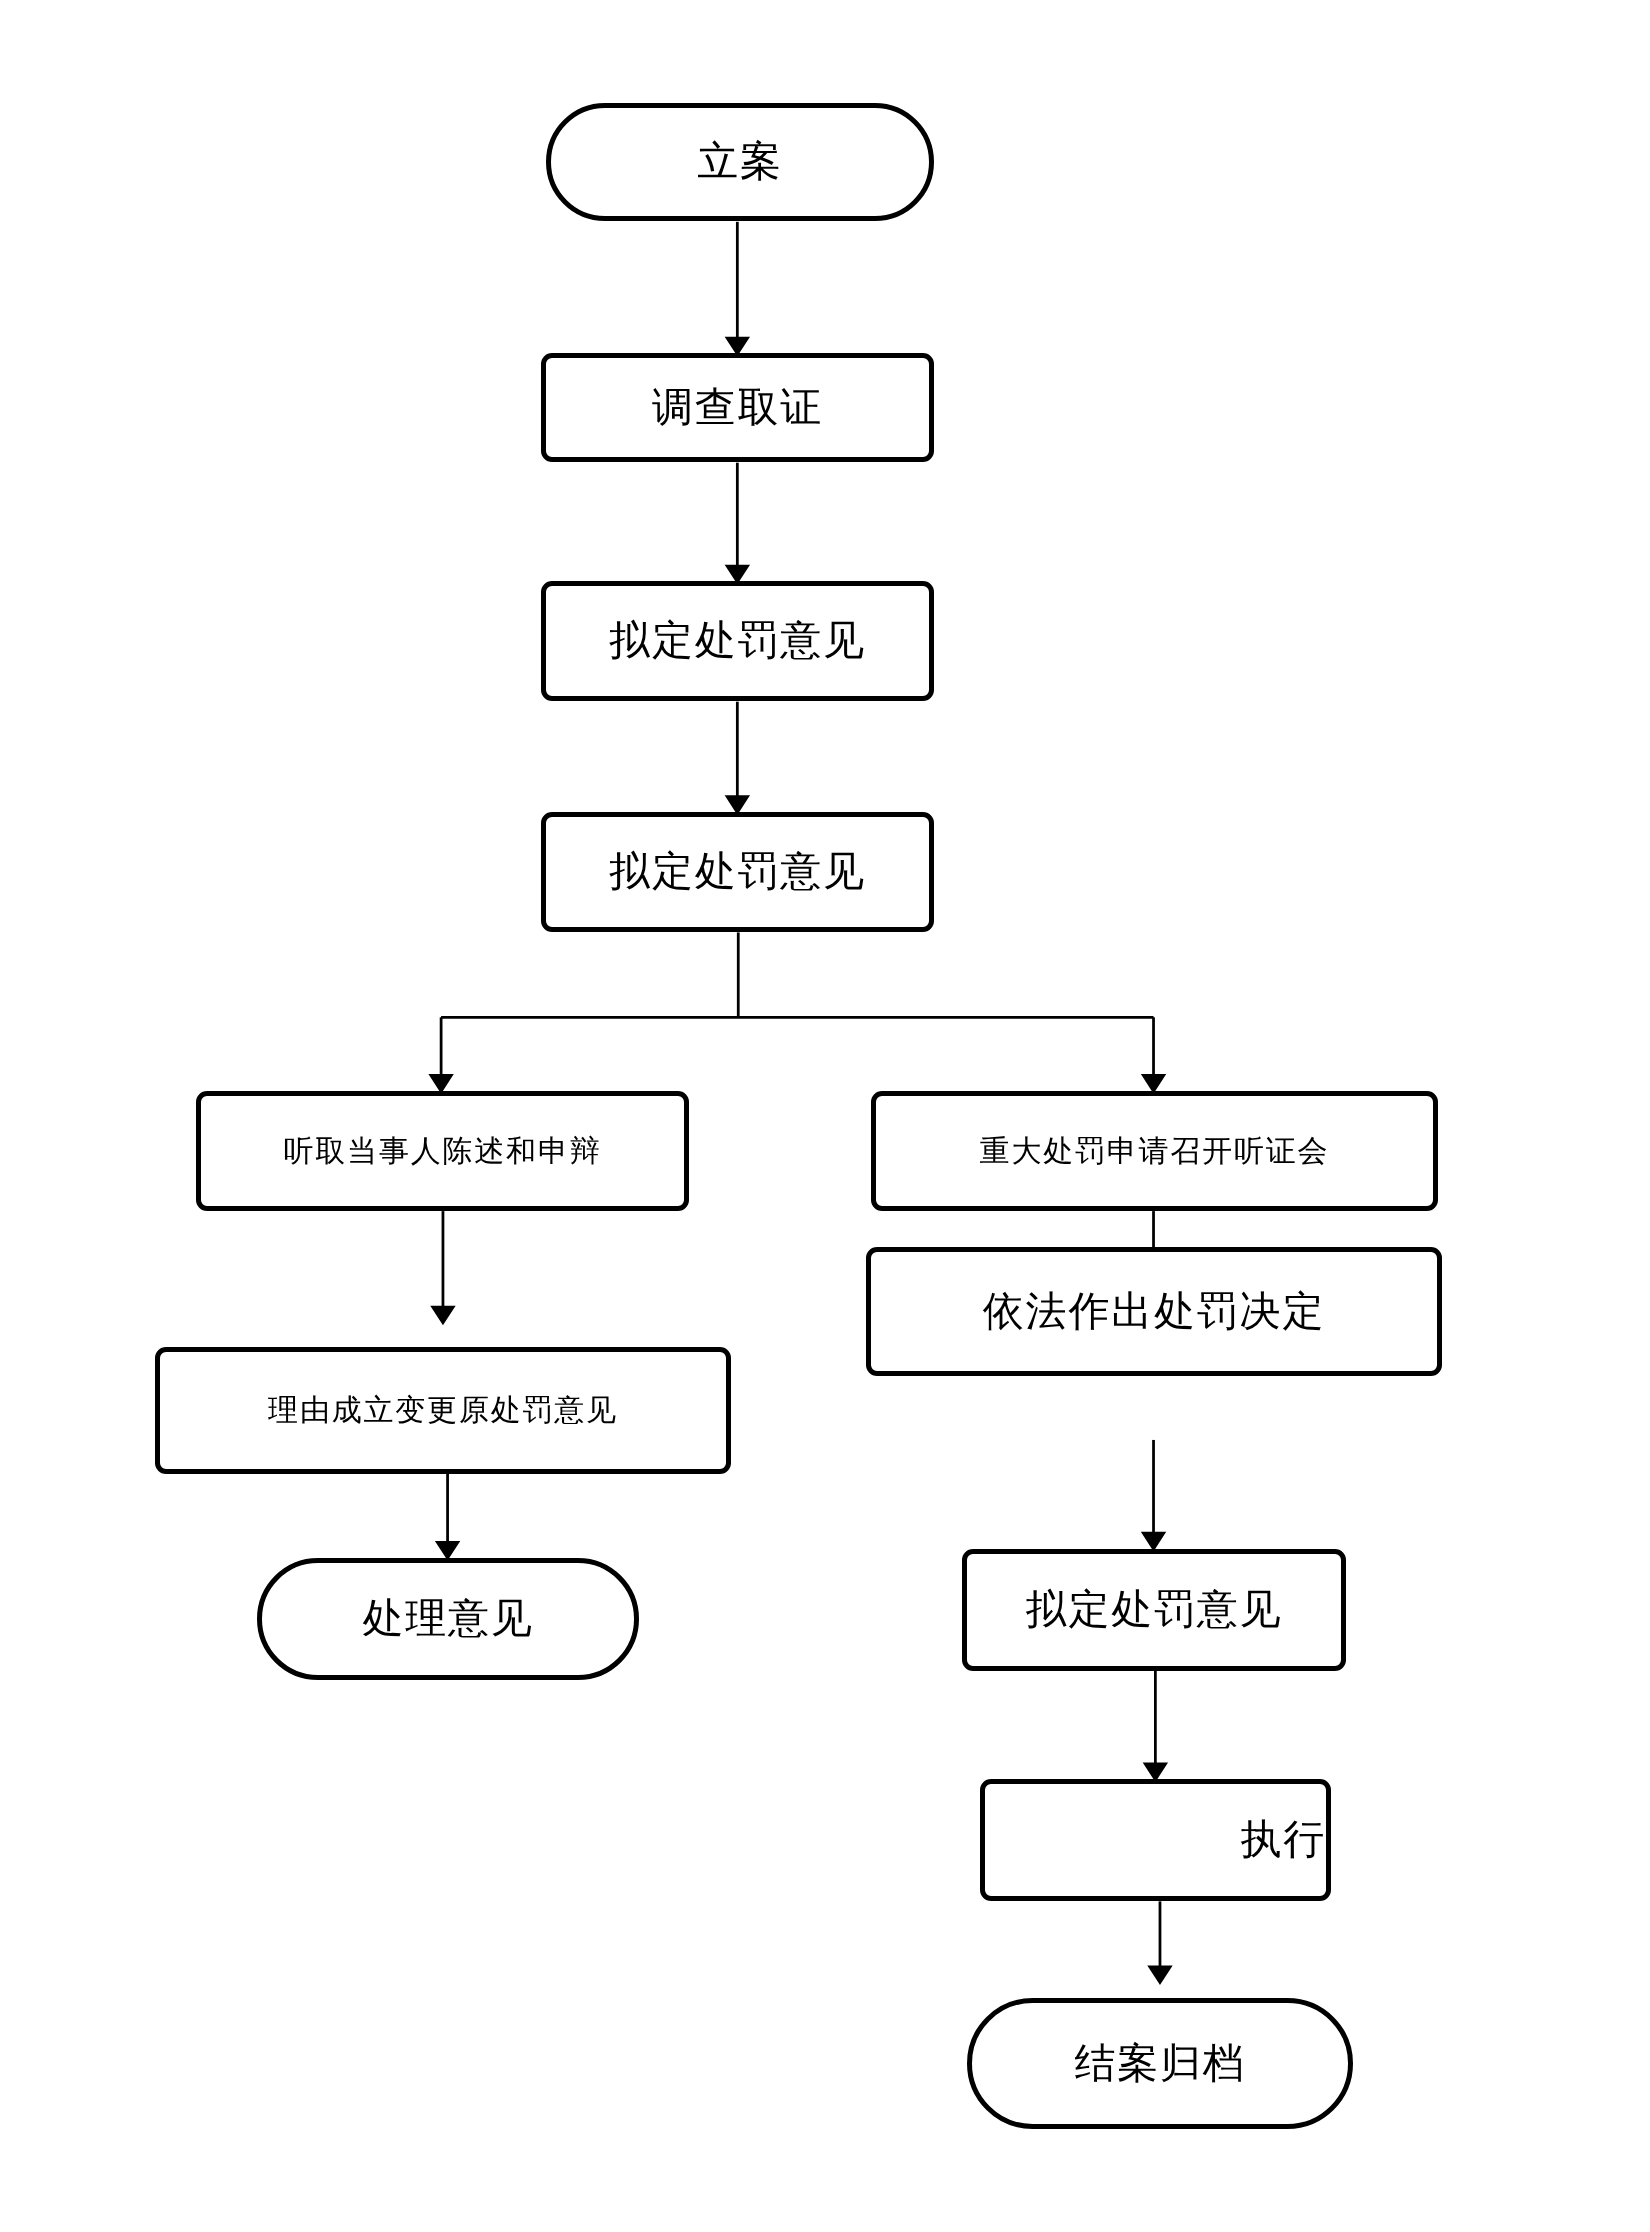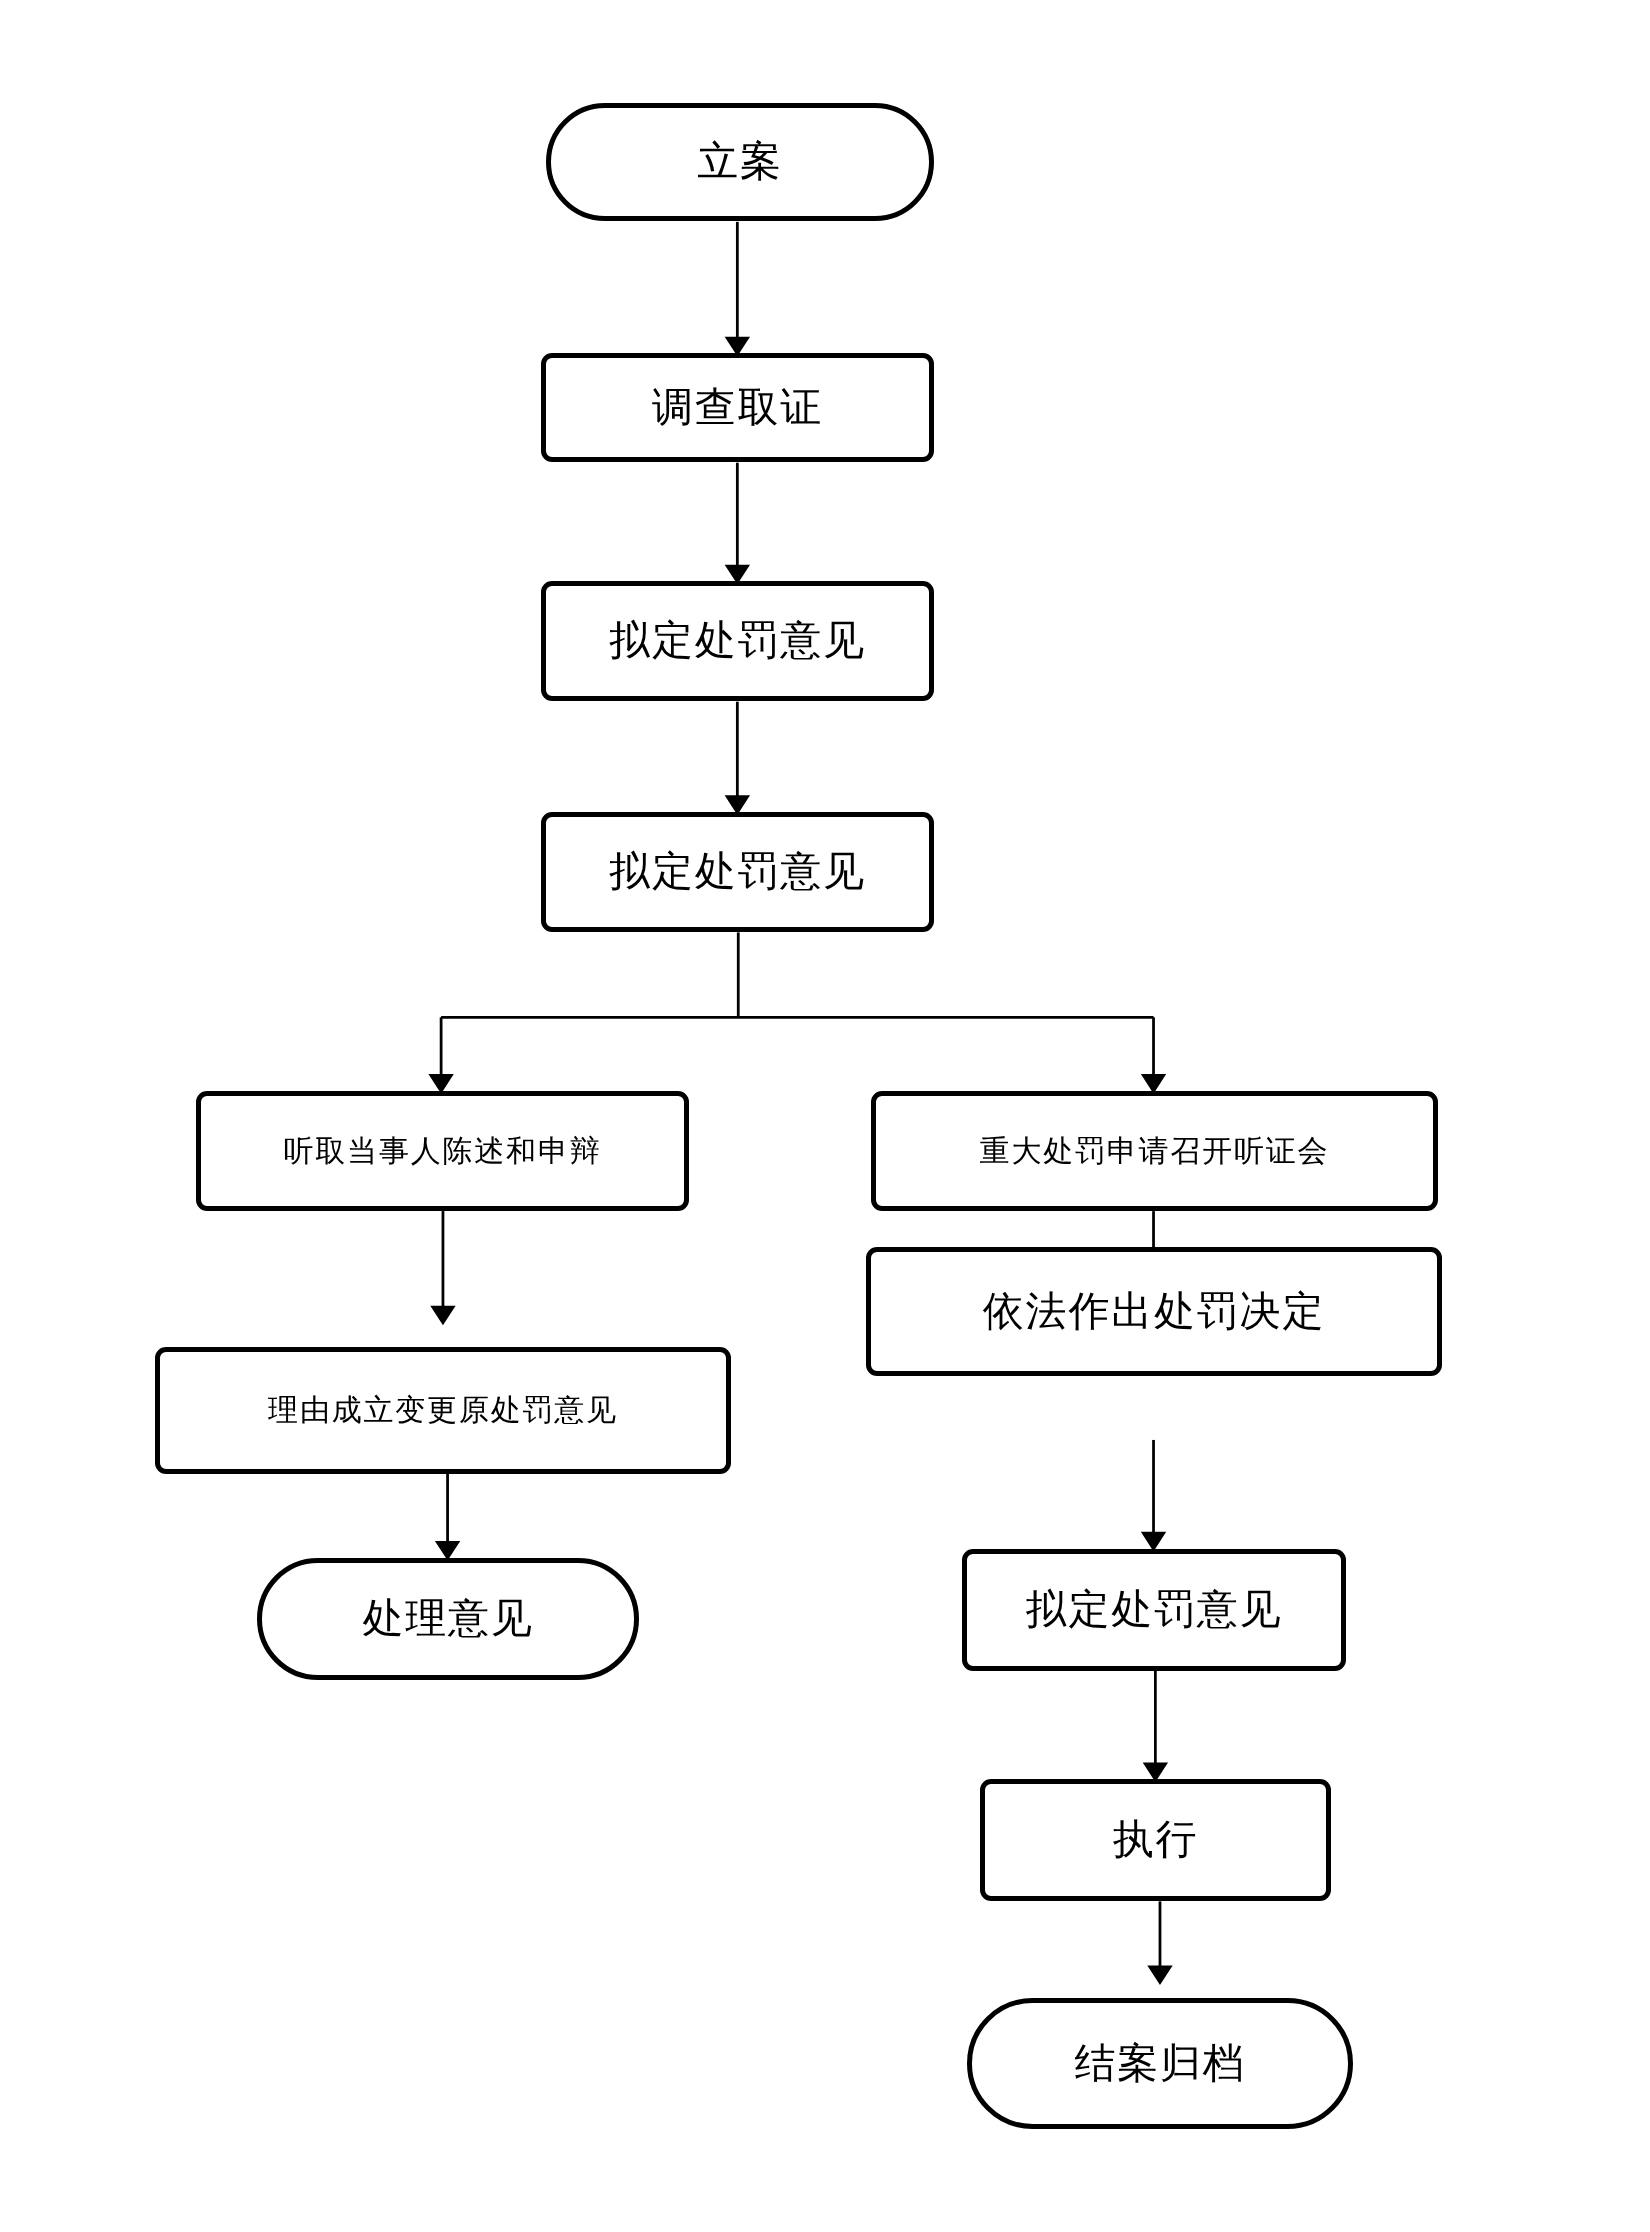--- a/index.html
+++ b/index.html
@@ -118,21 +118,21 @@
       </div>
       <div class="node process" style="left: 866px; top: 1247px; width: 576px; height: 129px;">
         <span class="node-label">依法作出处罚决定</span>
       </div>
       <div class="node terminator" style="left: 257px; top: 1558px; width: 382px; height: 122px;">
         <span class="node-label">处理意见</span>
       </div>
       <div class="node process" style="left: 962px; top: 1549px; width: 384px; height: 122px;">
         <span class="node-label">拟定处罚意见</span>
       </div>
-      <div class="node process" style="left: 980px; top: 1779px; width: 351px; height: 122px;">
+      <div class="node process" style="left: 980px; top: 1779px; width: 351px; height: 122px; justify-content: flex-end;">
         <span class="node-label">执行</span>
       </div>
       <div class="node terminator" style="left: 967px; top: 1982px; width: 386px; height: 131px; margin-top: 16px;">
         <span class="node-label">结案归档</span>
       </div>
     </div>
 
 </div>
 
 

